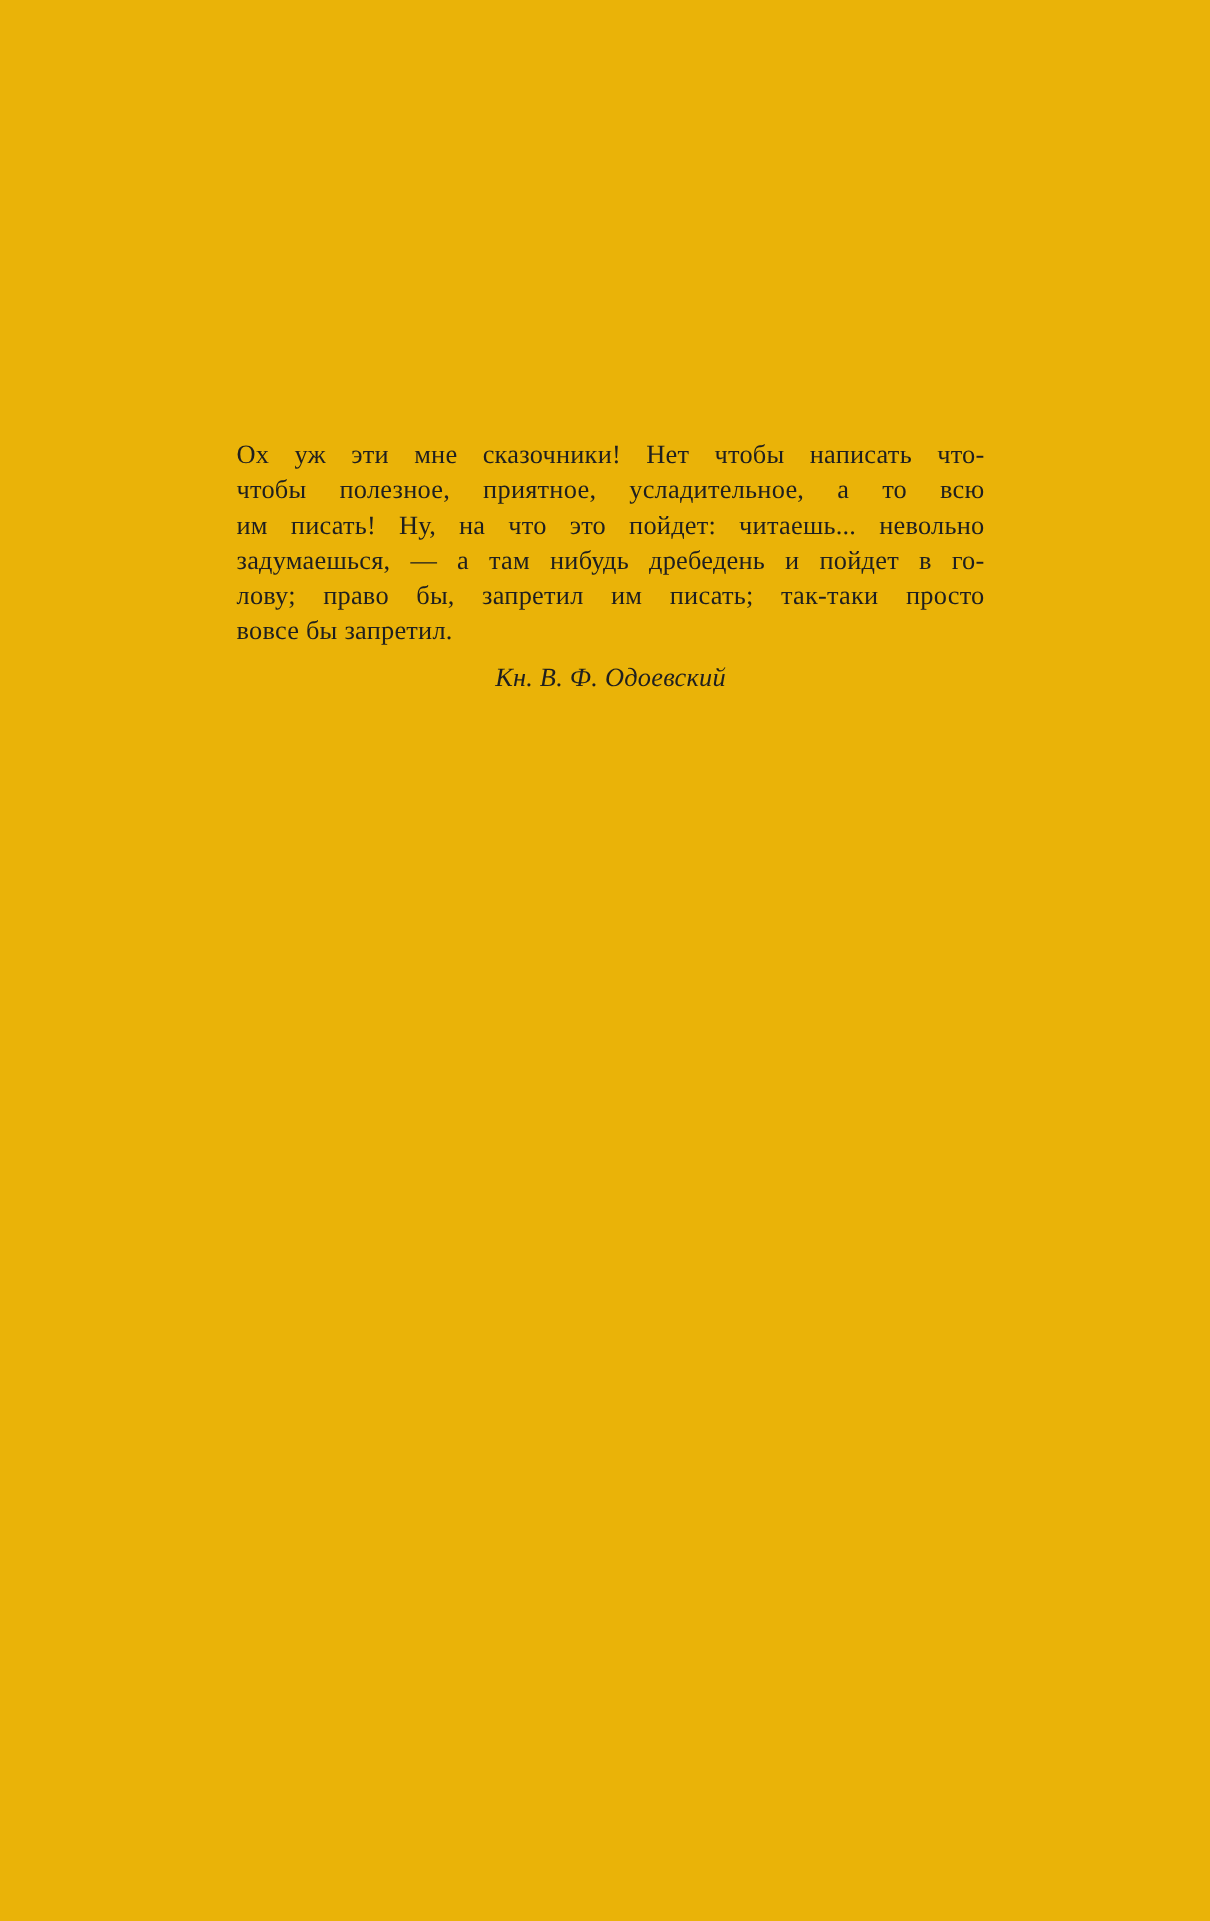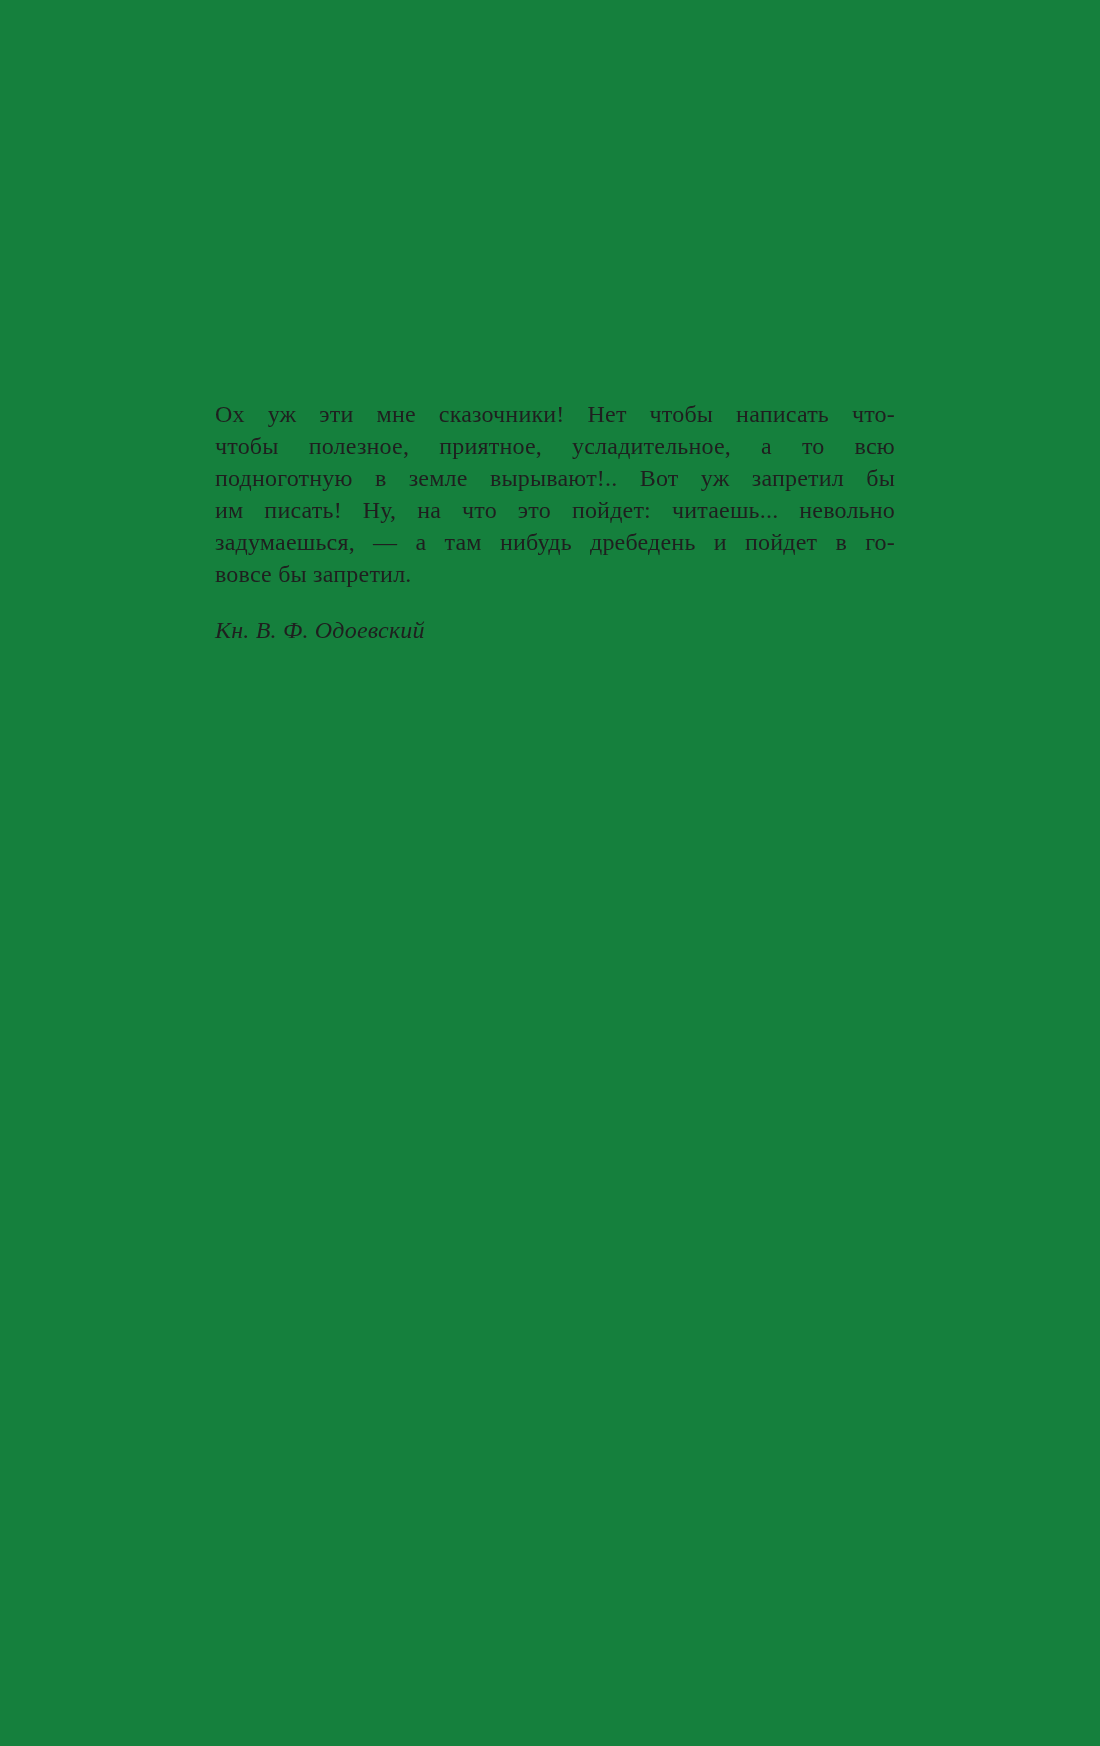--- a/index.html
+++ b/index.html
@@ -28,31 +28,31 @@
   .epigraph .line {
     text-align: justify;
     text-align-last: justify;
     white-space: normal;
   }
   .epigraph .line.last {
     text-align: center;
     text-align-last: left;
   }
   .epigraph .attribution {
-    margin-top: 24px;
-    text-align: left;
+    margin-top: 11px;
+    text-align: center;
     font-style: italic;
   }
 </style>
 </head>
 <body>
 
-<div class="page" style="background: #15803d; color: rgb(31, 31, 31);">
+<div class="page" style="background: #eab308; color: rgb(31, 31, 31);">
   <div class="epigraph">
     <div class="line">Ох уж эти мне сказочники! Нет чтобы написать что-</div>
     <div class="line">чтобы полезное, приятное, усладительное, а то всю</div>
-    <div class="line">подноготную в земле вырывают!.. Вот уж запретил бы</div>
     <div class="line">им писать! Ну, на что это пойдет: читаешь... невольно</div>
     <div class="line">задумаешься, — а там нибудь дребедень и пойдет в го-</div>
+    <div class="line">лову; право бы, запретил им писать; так-таки просто</div>
     <div class="line last">вовсе бы запретил.</div>
     <div class="attribution">Кн. В. Ф. Одоевский</div>
   </div>
 </div>
 
 </body></html>

